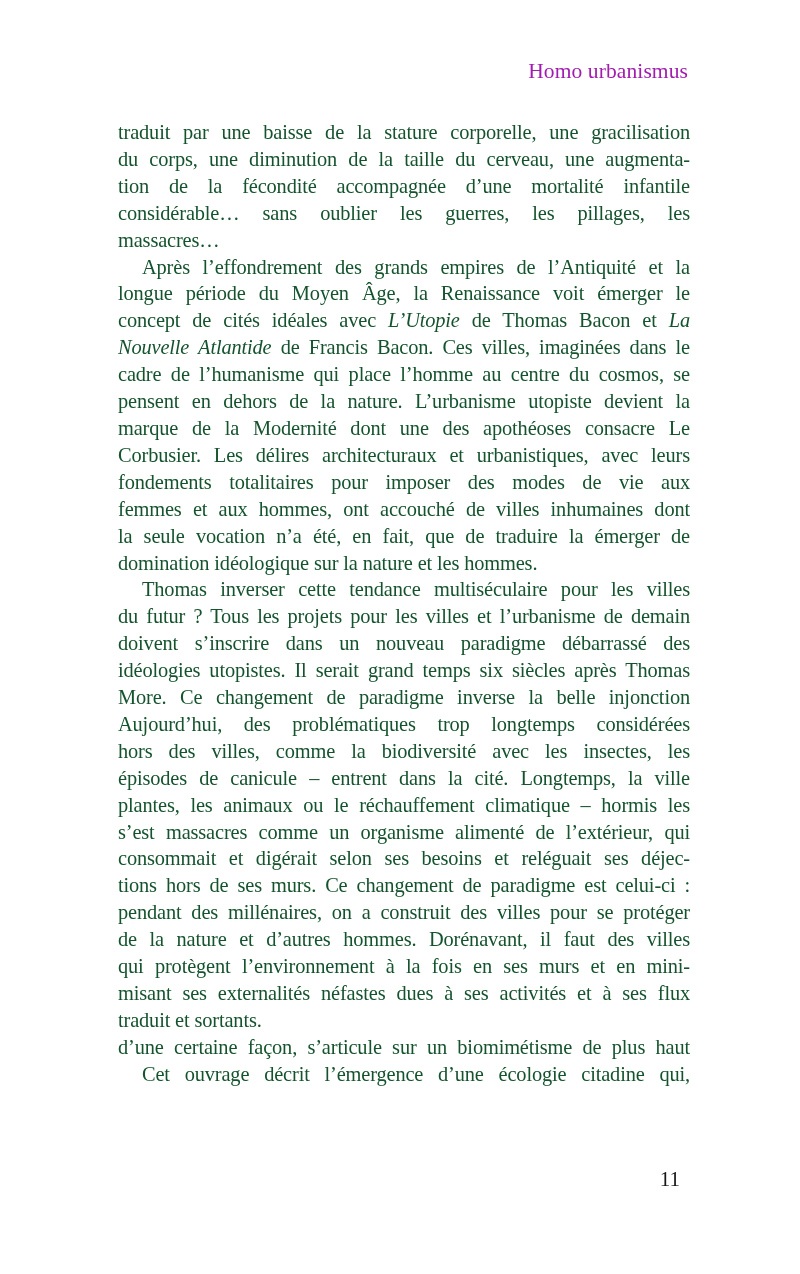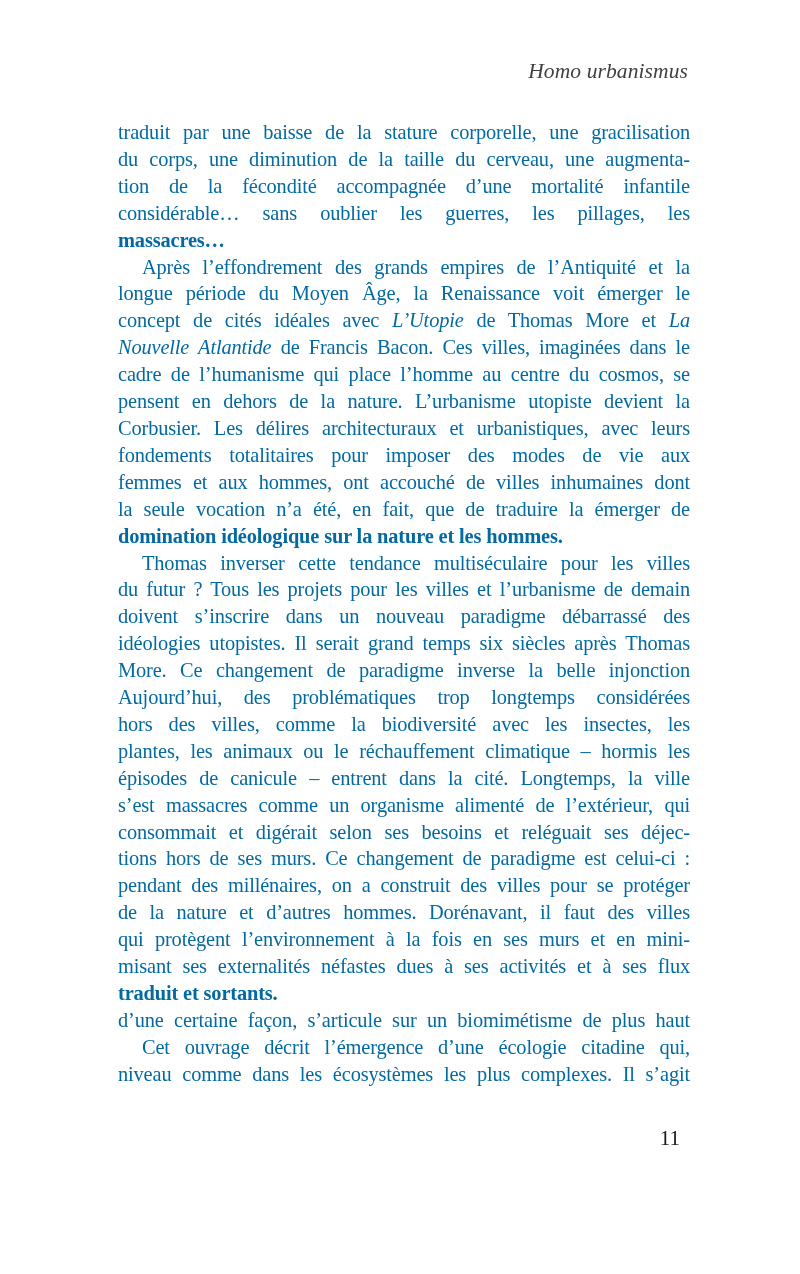--- a/index.html
+++ b/index.html
@@ -13,96 +13,94 @@
     height: 1274px;
     background: #ffffff;
     font-family: "Liberation Serif", "DejaVu Serif", serif;
     color: #141414;
     overflow: hidden;
   }
   .running-header {
     position: absolute;
     top: 59px;
     right: 112px;
-    font-style: italic;
     font-size: 21.5px;
     letter-spacing: 0.1px;
-    color: #404040;
+    color: #a21caf;
   }
   .page-body {
     position: absolute;
     top: 119px;
     left: 118px;
     width: 572px;
     font-size: 20.4px;
     line-height: 26.9px;
     letter-spacing: -0.15px;
-    color: #0369a1;
+    color: #14532d;
   }
   .line {
     text-align: justify;
     text-align-last: justify;
   }
   .line.end {
     text-align-last: left;
-    font-weight: bold;
   }
   .line.indent {
     text-indent: 24px;
   }
   .it {
     font-style: italic;
   }
   .page-number {
     position: absolute;
-    top: 1126px;
+    top: 1167px;
     right: 120px;
     font-size: 21px;
     color: #161616;
   }
 </style>
 </head>
 <body>
 
 <div class="page">
   <div class="running-header">Homo urbanismus</div>
 
   <div class="page-body">
       <div class="line">traduit par une baisse de la stature corporelle, une gracilisation</div>
       <div class="line">du corps, une diminution de la taille du cerveau, une augmenta-</div>
       <div class="line">tion de la fécondité accompagnée d’une mortalité infantile</div>
       <div class="line">considérable… sans oublier les guerres, les pillages, les</div>
       <div class="line end">massacres…</div>
       <div class="line indent">Après l’effondrement des grands empires de l’Antiquité et la</div>
       <div class="line">longue période du Moyen Âge, la Renaissance voit émerger le</div>
-      <div class="line"><span>concept de cités idéales avec </span><span class="it">L’Utopie</span><span> de Thomas More et </span><span class="it">La</span></div>
+      <div class="line"><span>concept de cités idéales avec </span><span class="it">L’Utopie</span><span> de Thomas Bacon et </span><span class="it">La</span></div>
       <div class="line"><span class="it">Nouvelle Atlantide</span><span> de Francis Bacon. Ces villes, imaginées dans le</span></div>
       <div class="line">cadre de l’humanisme qui place l’homme au centre du cosmos, se</div>
       <div class="line">pensent en dehors de la nature. L’urbanisme utopiste devient la</div>
+      <div class="line">marque de la Modernité dont une des apothéoses consacre Le</div>
       <div class="line">Corbusier. Les délires architecturaux et urbanistiques, avec leurs</div>
       <div class="line">fondements totalitaires pour imposer des modes de vie aux</div>
       <div class="line">femmes et aux hommes, ont accouché de villes inhumaines dont</div>
       <div class="line">la seule vocation n’a été, en fait, que de traduire la émerger de</div>
       <div class="line end">domination idéologique sur la nature et les hommes.</div>
       <div class="line indent">Thomas inverser cette tendance multiséculaire pour les villes</div>
       <div class="line">du futur ? Tous les projets pour les villes et l’urbanisme de demain</div>
       <div class="line">doivent s’inscrire dans un nouveau paradigme débarrassé des</div>
       <div class="line">idéologies utopistes. Il serait grand temps six siècles après Thomas</div>
       <div class="line">More. Ce changement de paradigme inverse la belle injonction</div>
       <div class="line">Aujourd’hui, des problématiques trop longtemps considérées</div>
       <div class="line">hors des villes, comme la biodiversité avec les insectes, les</div>
+      <div class="line">épisodes de canicule – entrent dans la cité. Longtemps, la ville</div>
       <div class="line">plantes, les animaux ou le réchauffement climatique – hormis les</div>
-      <div class="line">épisodes de canicule – entrent dans la cité. Longtemps, la ville</div>
       <div class="line">s’est massacres comme un organisme alimenté de l’extérieur, qui</div>
       <div class="line">consommait et digérait selon ses besoins et reléguait ses déjec-</div>
       <div class="line">tions hors de ses murs. Ce changement de paradigme est celui-ci :</div>
       <div class="line">pendant des millénaires, on a construit des villes pour se protéger</div>
       <div class="line">de la nature et d’autres hommes. Dorénavant, il faut des villes</div>
       <div class="line">qui protègent l’environnement à la fois en ses murs et en mini-</div>
       <div class="line">misant ses externalités néfastes dues à ses activités et à ses flux</div>
       <div class="line end">traduit et sortants.</div>
       <div class="line">d’une certaine façon, s’articule sur un biomimétisme de plus haut</div>
       <div class="line indent">Cet ouvrage décrit l’émergence d’une écologie citadine qui,</div>
-      <div class="line">niveau comme dans les écosystèmes les plus complexes. Il s’agit</div>
     </div>
 
   <div class="page-number">11</div>
 </div>
 
 </body></html>

